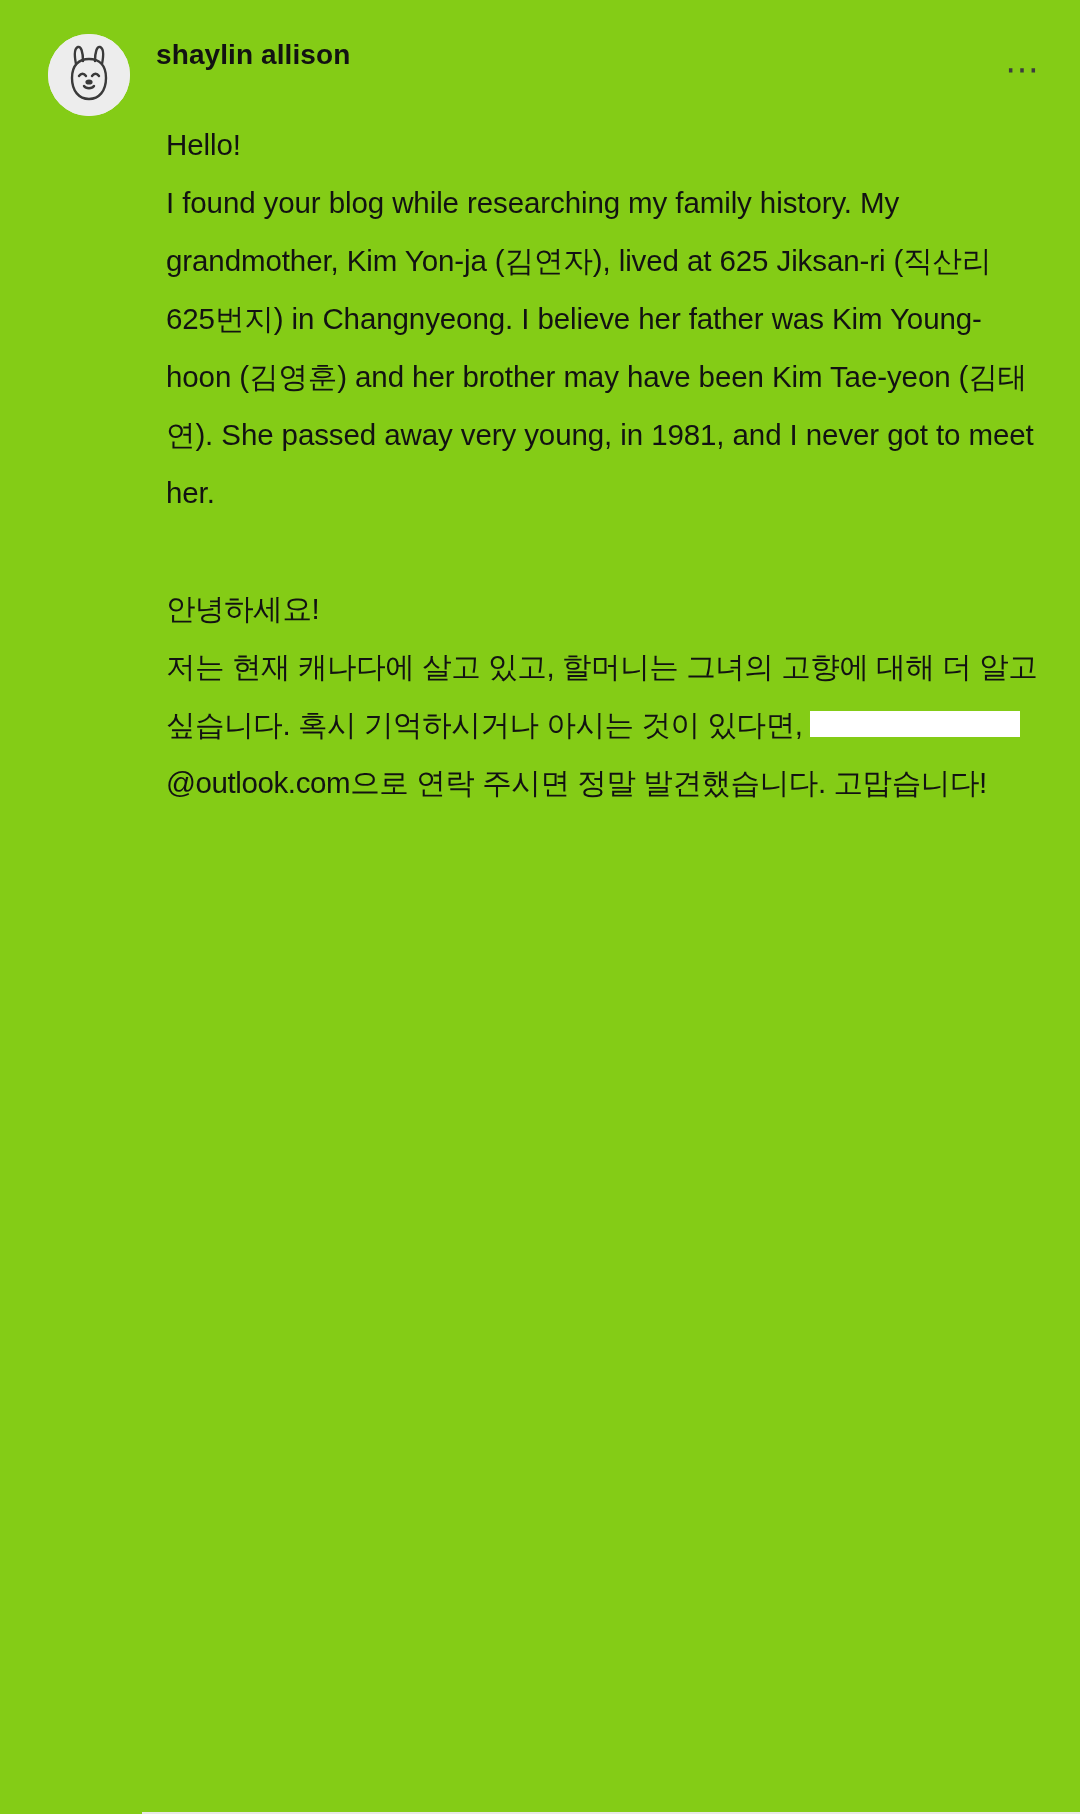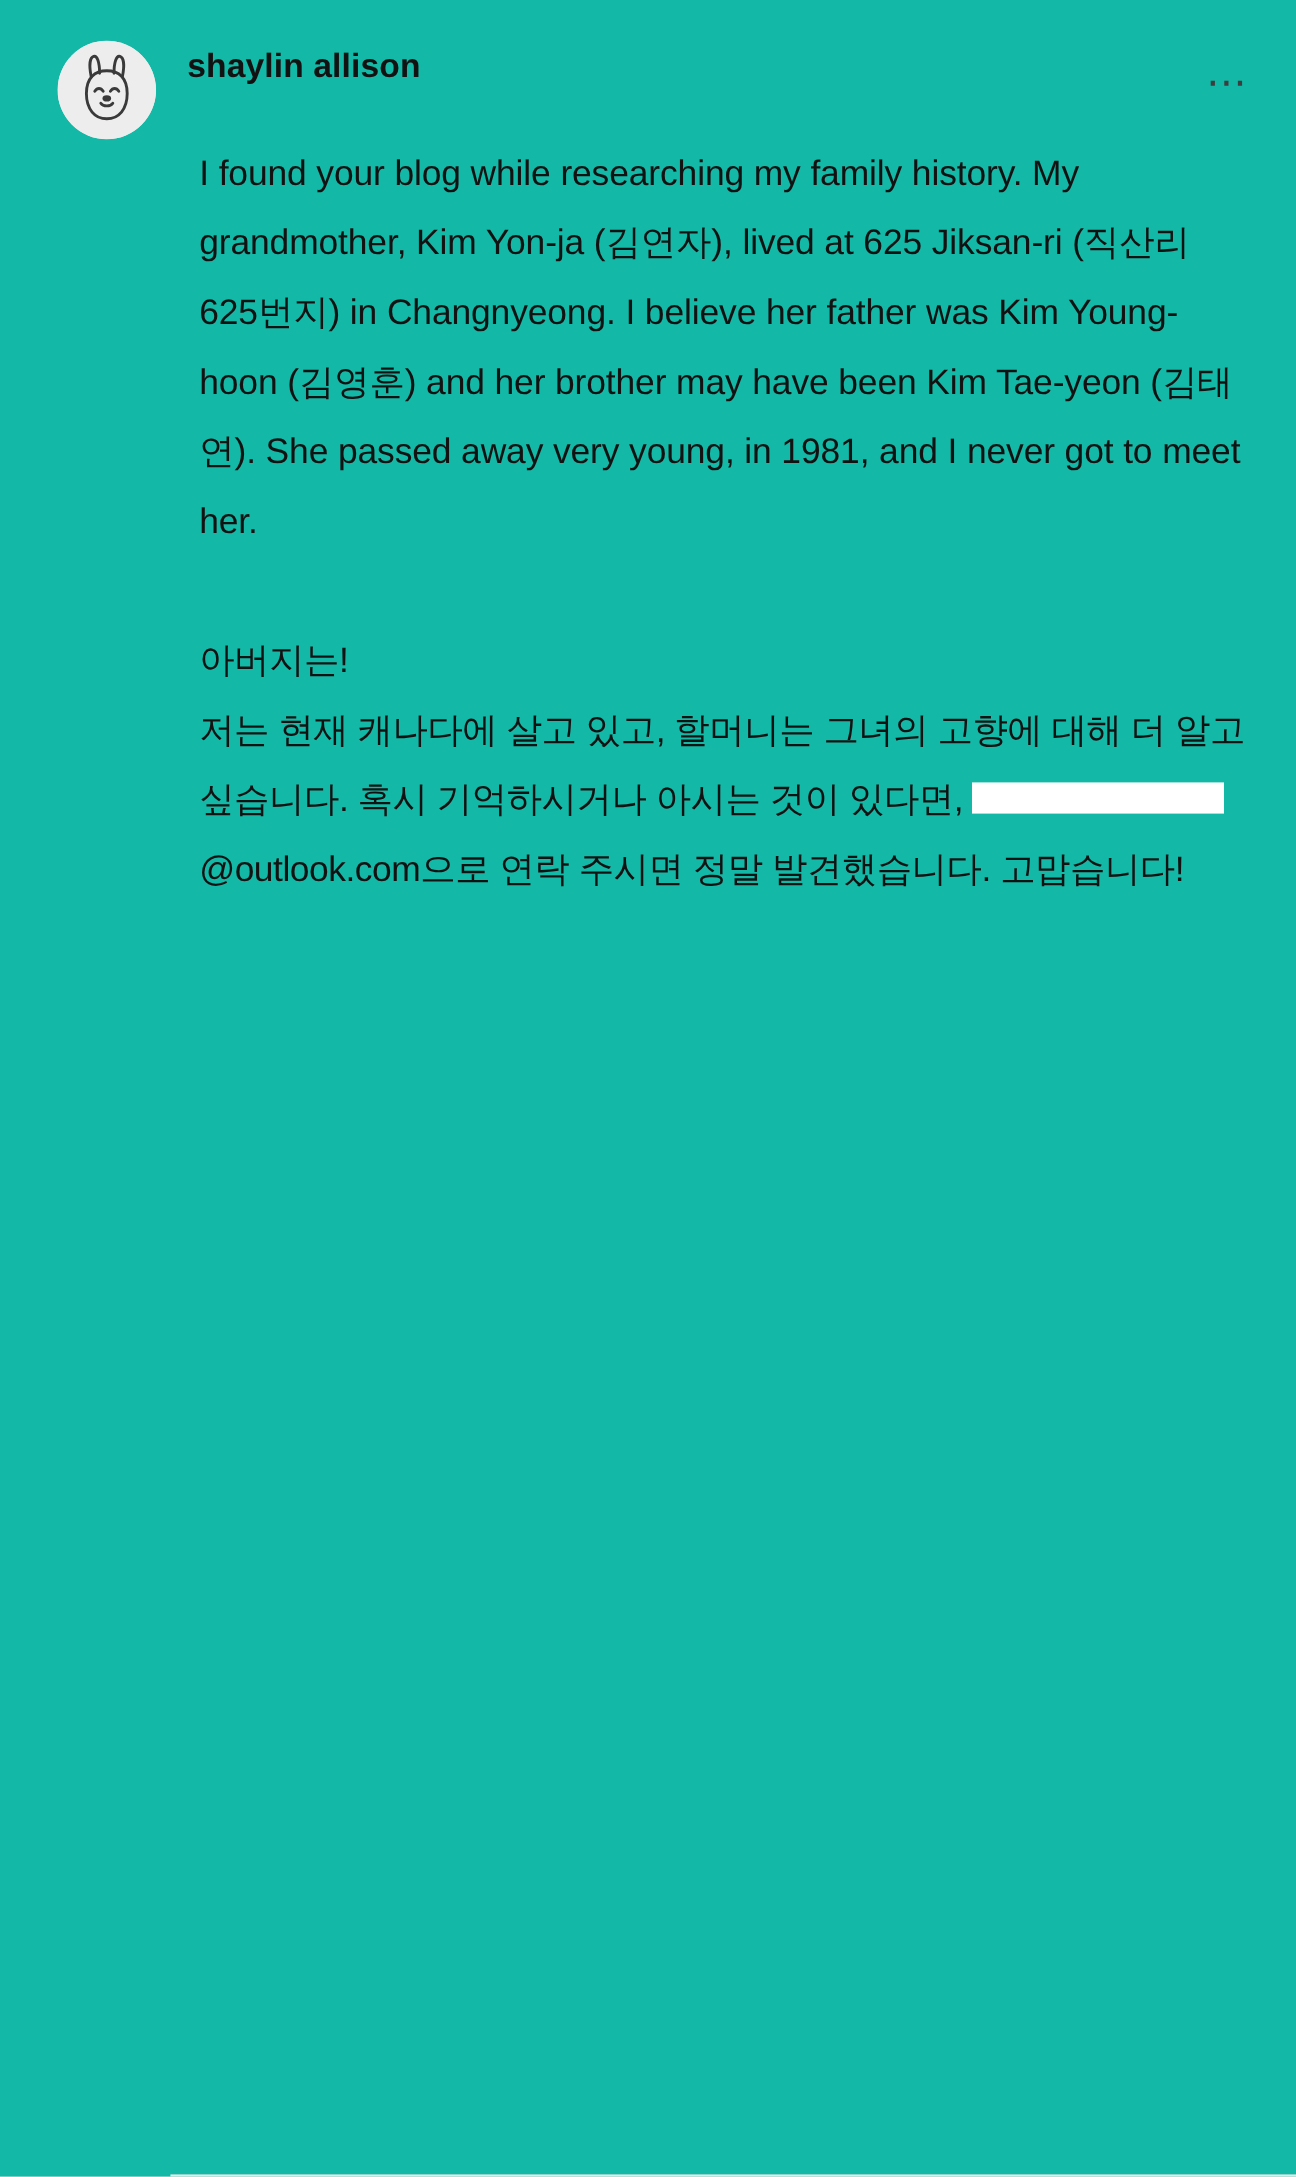--- a/index.html
+++ b/index.html
@@ -14,21 +14,21 @@
     color: #111111;
     -webkit-font-smoothing: antialiased;
   }
 
   .comment-card {
     position: relative;
     width: 1080px;
     min-height: 1814px;
     box-sizing: border-box;
     padding: 34px 0 0 0;
-    background: #14b8a6;
+    background: #84cc16;
   }
 
   .comment-head {
     position: relative;
     display: flex;
     align-items: flex-start;
     padding: 0 28px 0 48px;
   }
 
   .avatar {
@@ -139,27 +139,28 @@
 
     <div class="head-main">
       <div class="username">shaylin allison</div>
     </div>
 
     <div class="more-btn">⋯</div>
   </div>
 
   <div class="body-wrap">
 
+    <div class="para">Hello!</div>
 
     <div class="para">I found your blog while researching my family history. My grandmother, Kim Yon-ja (김연자), lived at 625 Jiksan-ri (직산리 625번지) in Changnyeong. I believe her father was Kim Young-hoon (김영훈) and her brother may have been Kim Tae-yeon (김태연). She passed away very young, in 1981, and I never got to meet her.</div>
 
 
     <div class="spacer-line"></div>
 
-    <div class="para korean">아버지는!</div>
+    <div class="para korean">안녕하세요!</div>
 
 
     <div class="para korean"><span>저는 현재 캐나다에 살고 있고, 할머니는 그녀의 고향에 대해 더 알고 싶습니다. 혹시 기억하시거나 아시는 것이 있다면, </span><span class="redact ko"></span><span>@outlook.com으로 연락 주시면 정말 발견했습니다. 고맙습니다!</span></div>
 
   </div>
 
   <div class="bottom-rule"></div>
 </div>
 
 </body></html>

